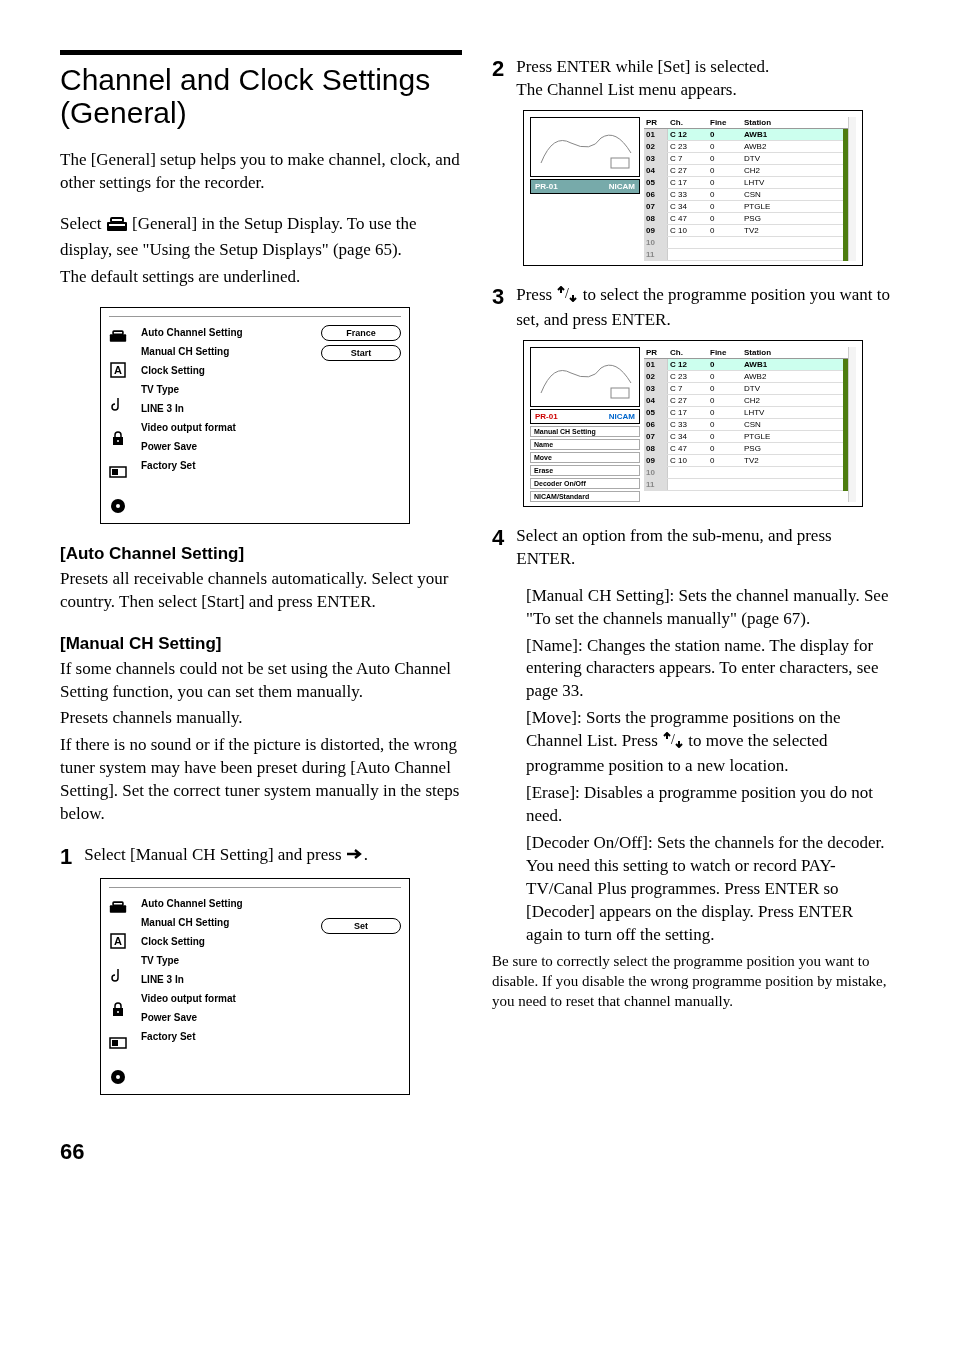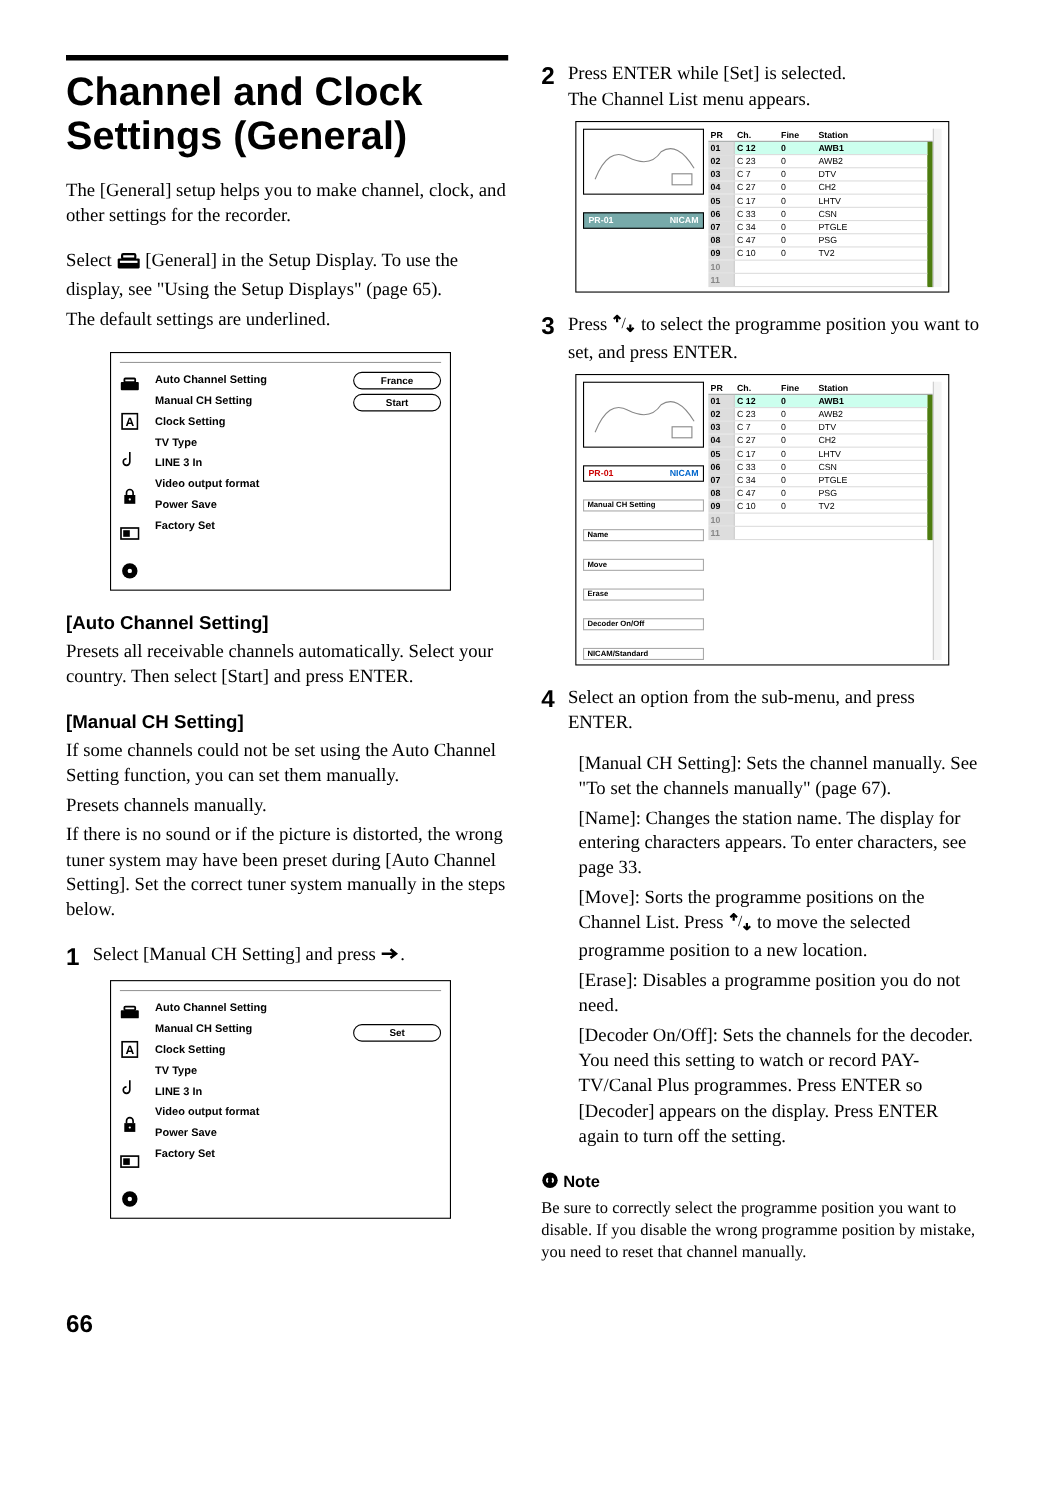--- a/index.html
+++ b/index.html
@@ -12,22 +12,22 @@
     width: 954px;
   }
   .page { padding: 50px 60px 30px 60px; }
   .columns { display: flex; gap: 30px; }
   .col-left, .col-right { flex: 1; }
 
   .black-bar { height: 5px; background: #000; margin-bottom: 8px; width: 100%; }
 
   h1 {
     font-family: Arial, Helvetica, sans-serif;
-    font-weight: 700;
-    font-size: 36px;
+    font-weight: 400;
+    font-size: 30px;
     line-height: 1.1;
     margin: 0 0 20px 0;
   }
 
   p.body { font-size: 17px; line-height: 1.35; margin: 0 0 18px 0; }
   p.body.nom { margin-bottom: 4px; }
 
   
   .menu-panel {
     border: 1px solid #000;
@@ -65,21 +65,21 @@
 
   
   .ch-panel {
     border: 1px solid #000;
     width: 340px;
     margin: 8px auto 18px auto;
     padding: 6px 6px 4px 6px;
     font-family: Arial, sans-serif;
   }
   .ch-top { display:flex; gap:4px; }
-  .ch-side { width: 110px; display:flex; flex-direction:column; gap:16px;}
+  .ch-side { width: 110px; display:flex; flex-direction:column; gap:2px;}
   .ch-preview {
     border:1px solid #000; height:60px; background:#fff; position:relative; 
   }
   .ch-label {
     border:1px solid #000; background:#7aa; color:#fff;
     font-size:8px; font-weight:bold; padding:2px 4px; display:flex; justify-content:space-between;
   }
   .ch-label.white { background:#fff; color:#000; }
   .ch-sub { font-size:7px; font-weight:bold; border:1px solid #aaa; padding:1px 3px; background:#fff; }
 
@@ -503,28 +503,19 @@
                 <text x="9" y="12" font-size="14">/</text>
                 <path d="M17 9 l0 5 M14 12 l3 3 l3 -3" fill="none" stroke="#000" stroke-width="2"></path>
               </svg>
       </span>
       <span> to move the selected programme position to a new location.</span>
     </p>
     <p class="body nom">[Erase]: Disables a programme position you do not need.</p>
     <p class="body nom">[Decoder On/Off]: Sets the channels for the decoder. You need this setting to watch or record PAY-TV/Canal Plus programmes. Press ENTER so [Decoder] appears on the display. Press ENTER again to turn off the setting.</p>
   </div>
 
-  <div class="note-head">
-    <span class="note-icon">
-      <svg width="16" height="16">
-              <circle cx="8" cy="8" r="7" fill="#000"></circle>
-              <path d="M6 10 a3 3 0 0 1 0 -4 M10 6 a3 3 0 0 1 0 4" fill="none" stroke="#fff" stroke-width="1.5"></path>
-            </svg>
-    </span>
-    <span>Note</span>
-  </div>
   <p class="body" style="font-size:15px;">Be sure to correctly select the programme position you want to disable. If you disable the wrong programme position by mistake, you need to reset that channel manually.</p>
 
 </div>
 </div>
 
 <div class="page-num">66</div>
 </div>
 
 </body></html>

